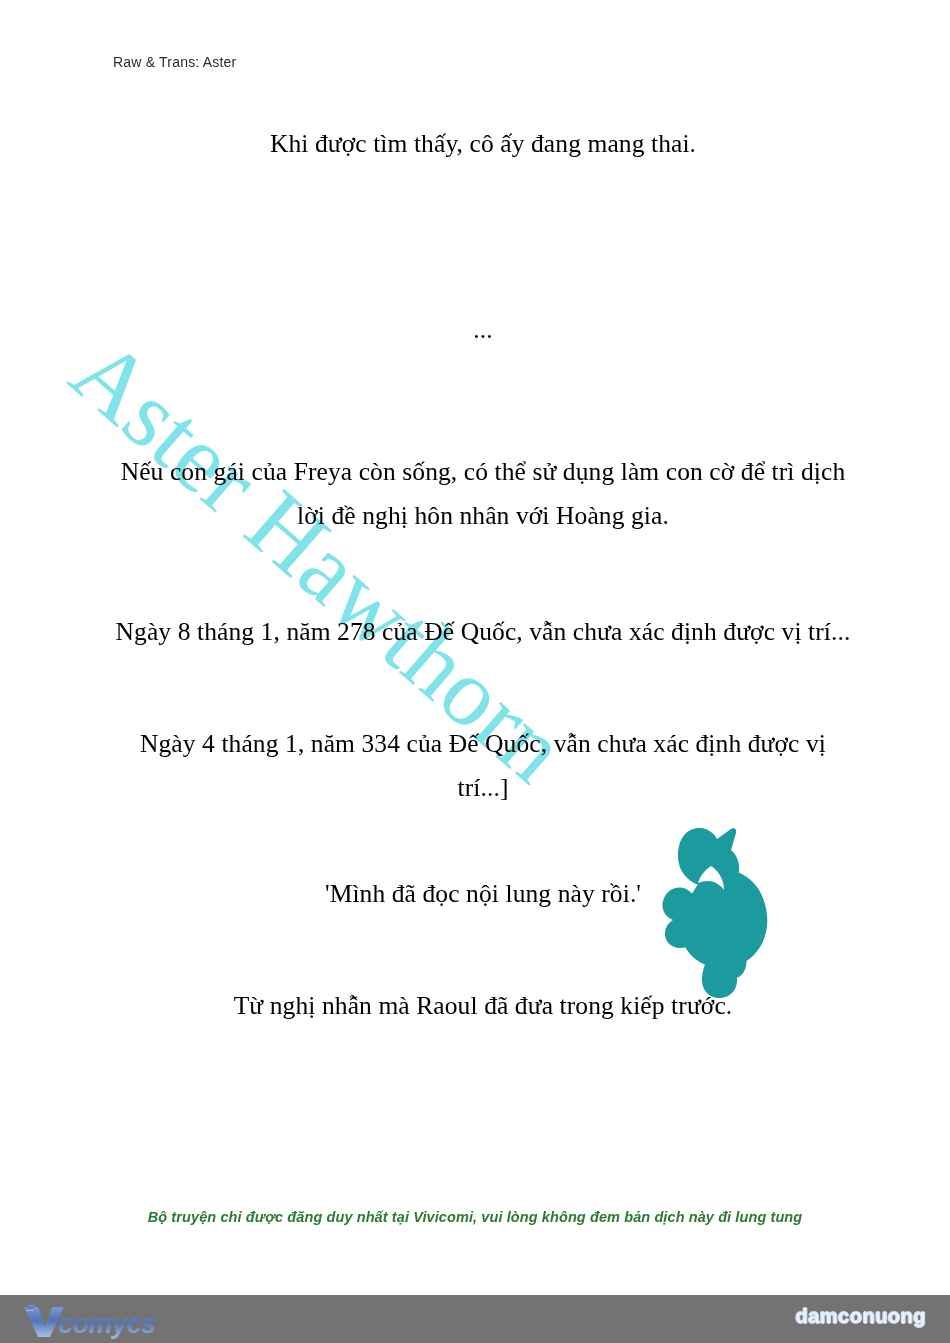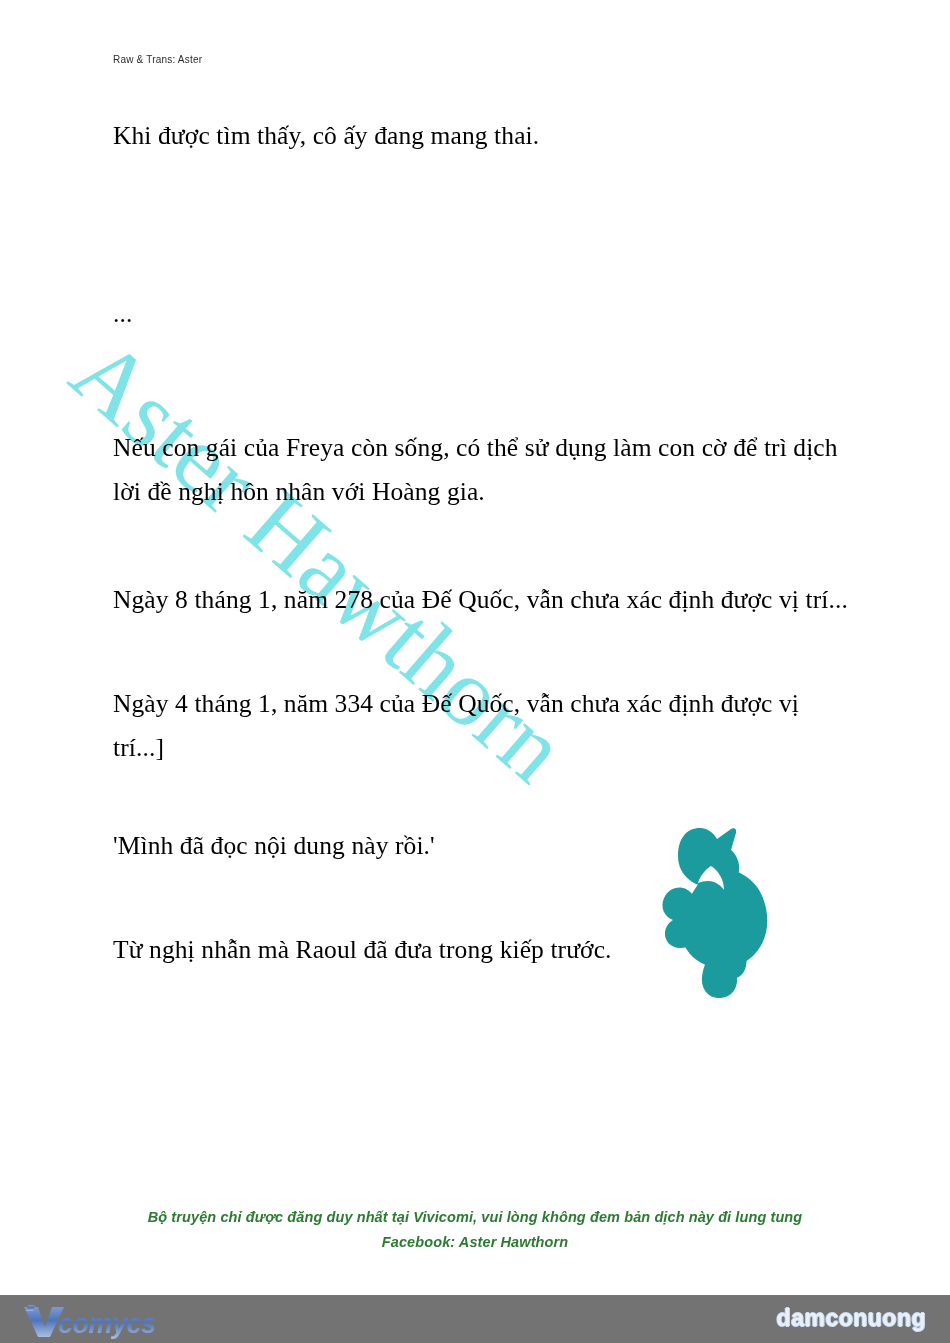--- a/index.html
+++ b/index.html
@@ -20,21 +20,21 @@
     inset: 0;
     background: #ffffff;
   }
 
   
   .header {
     position: absolute;
     left: 113px;
     top: 54px;
     font-family: "Liberation Sans", sans-serif;
-    font-size: 10px;
+    font-size: 14px;
     color: #2b2b2b;
     letter-spacing: 0.2px;
     white-space: nowrap;
   }
 
   
   .watermark {
     position: absolute;
     left: 118px;
     top: 322px;
@@ -68,22 +68,23 @@
     left: 113px;
     top: 106px;
     width: 740px;
     z-index: 2;
   }
   .para {
     font-family: "Liberation Serif", serif;
     font-size: 25.5px;
     line-height: 44px;
     color: #000000;
-    margin: 8px 0 0 0;
+    margin: 16px 0 0 0;
     letter-spacing: 0.1px;
+    text-align: center;
   }
   .sp-1 { height: 126px; }
   .sp-2 { height: 82px; }
   .sp-3 { height: 56px; }
   .sp-4 { height: 52px; }
   .sp-5 { height: 46px; }
   .sp-6 { height: 52px; }
 
   
   .footer-note {
@@ -121,21 +122,21 @@
     width: 140px;
     height: 42px;
   }
   .brand-logo svg { display:block; width:100%; height:100%; }
 
   .site-tag {
     position: absolute;
     right: 24px;
     top: 10px;
     font-family: "Liberation Sans", sans-serif;
-    font-size: 23px;
+    font-size: 20px;
     font-weight: bold;
     letter-spacing: 0.5px;
     color: #e8f0fb;
     text-shadow:
        0 0 1px #b9cfe8,
        1px 0 0 #cfdcee,
       -1px 0 0 #cfdcee,
        0 1px 0 #cfdcee,
        0 -1px 0 #cfdcee;
   }
@@ -179,28 +180,27 @@
     <p class="para">Khi được tìm thấy, cô ấy đang mang thai.</p>
     <div class="sp-1"></div>
     <p class="para">...</p>
     <div class="sp-2"></div>
     <p class="para">Nếu con gái của Freya còn sống, có thể sử dụng làm con cờ để trì dịch lời đề nghị hôn nhân với Hoàng gia.</p>
     <div class="sp-3"></div>
     <p class="para">Ngày 8 tháng 1, năm 278 của Đế Quốc, vẫn chưa xác định được vị trí...</p>
     <div class="sp-4"></div>
     <p class="para">Ngày 4 tháng 1, năm 334 của Đế Quốc, vẫn chưa xác định được vị trí...]</p>
     <div class="sp-5"></div>
-    <p class="para">'Mình đã đọc nội dung này rồi.'</p>
+    <p class="para">'Mình đã đọc nội lung này rồi.'</p>
     <div class="sp-6"></div>
     <p class="para">Từ nghị nhẫn mà Raoul đã đưa trong kiếp trước.</p>
   </div>
 
   <div class="footer-note">
     <div class="fline">Bộ truyện chỉ được đăng duy nhất tại Vivicomi, vui lòng không đem bản dịch này đi lung tung</div>
-    <div class="fline">Facebook: Aster Hawthorn</div>
   </div>
 
   <div class="bottombar">
     <div class="brand-logo">
       <svg viewBox="0 0 140 42" xmlns="http://www.w3.org/2000/svg" aria-hidden="true">
         <defs>
           <linearGradient id="lg" x1="0" y1="0" x2="0" y2="1">
             <stop offset="0%" stop-color="#7e9ad0"></stop>
             <stop offset="45%" stop-color="#4f74bb"></stop>
             <stop offset="100%" stop-color="#a9bfe0"></stop>

